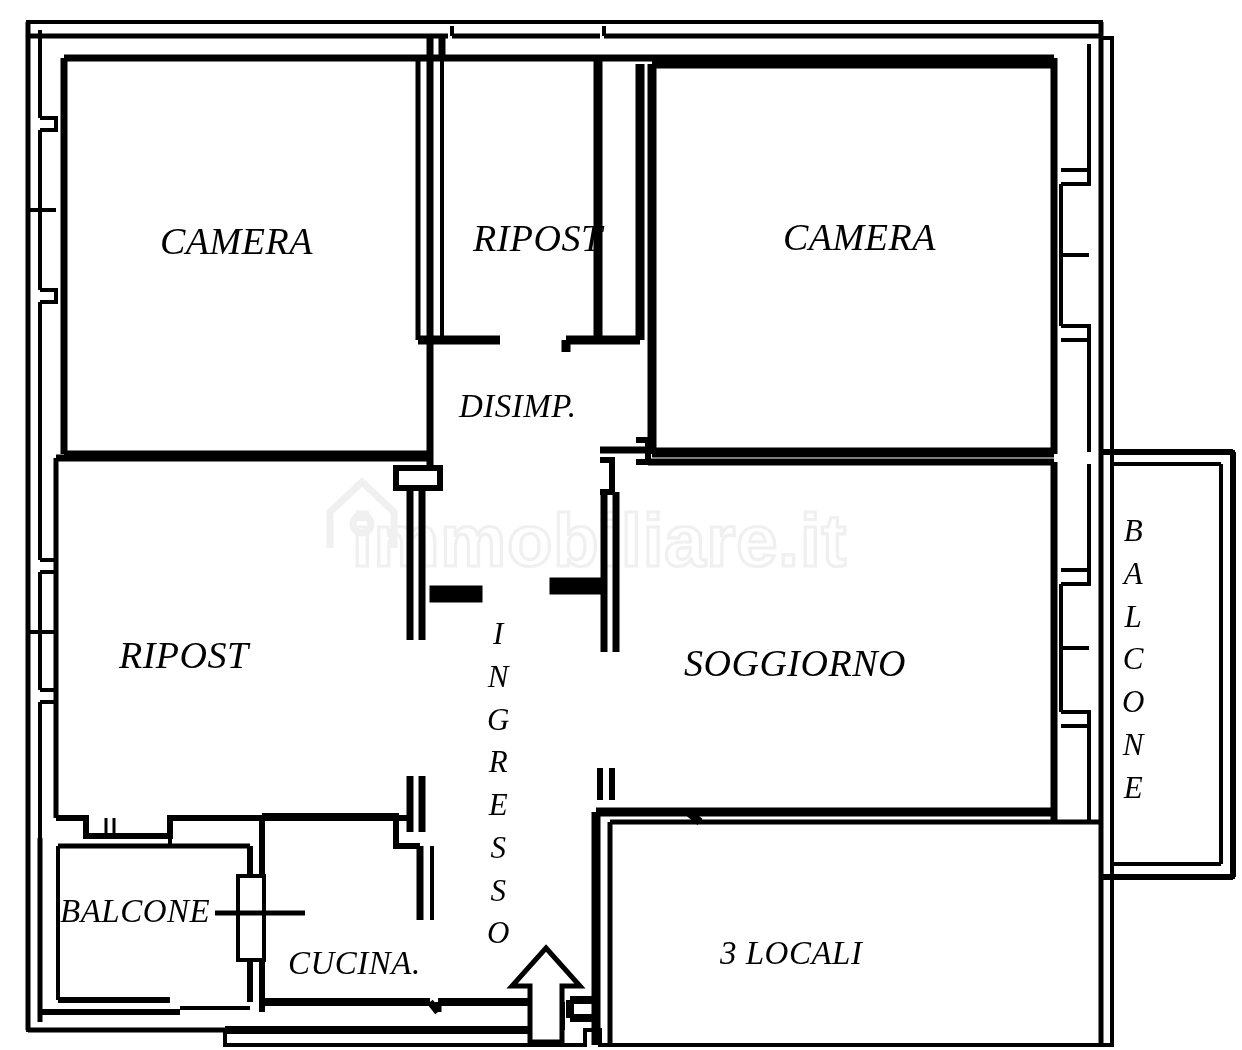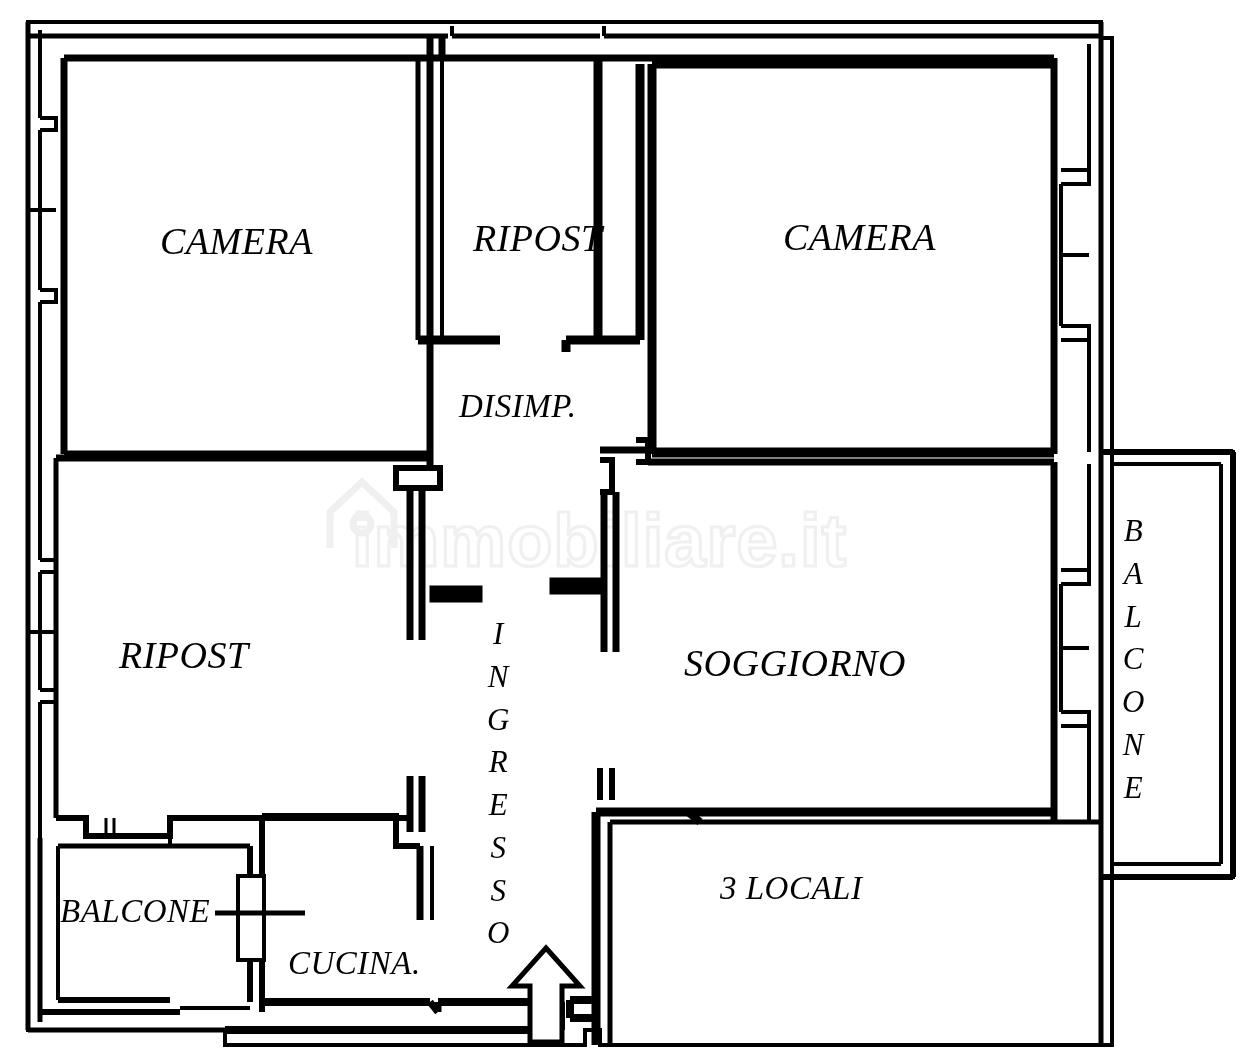--- a/index.html
+++ b/index.html
@@ -220,21 +220,21 @@
     <div class="room-label med" style="left:459px; top:390px;">DISIMP.</div>
 
     <div class="room-label big" style="left:119px; top:636px;">RIPOST</div>
 
     <div class="room-label big" style="left:684px; top:644px;">SOGGIORNO</div>
 
     <div class="room-label med" style="left:60px; top:895px;">BALCONE</div>
 
     <div class="room-label med" style="left:288px; top:947px;">CUCINA.</div>
 
-    <div class="room-label med" style="left:720px; top:872px;">3 LOCALI</div>
+    <div class="room-label med" style="left:720px; top:937px;">3 LOCALI</div>
 
     <div class="vert-label" style="left:487px; top:613px;">
         <span>I</span>
         <span>N</span>
         <span>G</span>
         <span>R</span>
         <span>E</span>
         <span>S</span>
         <span>S</span>
         <span>O</span>

